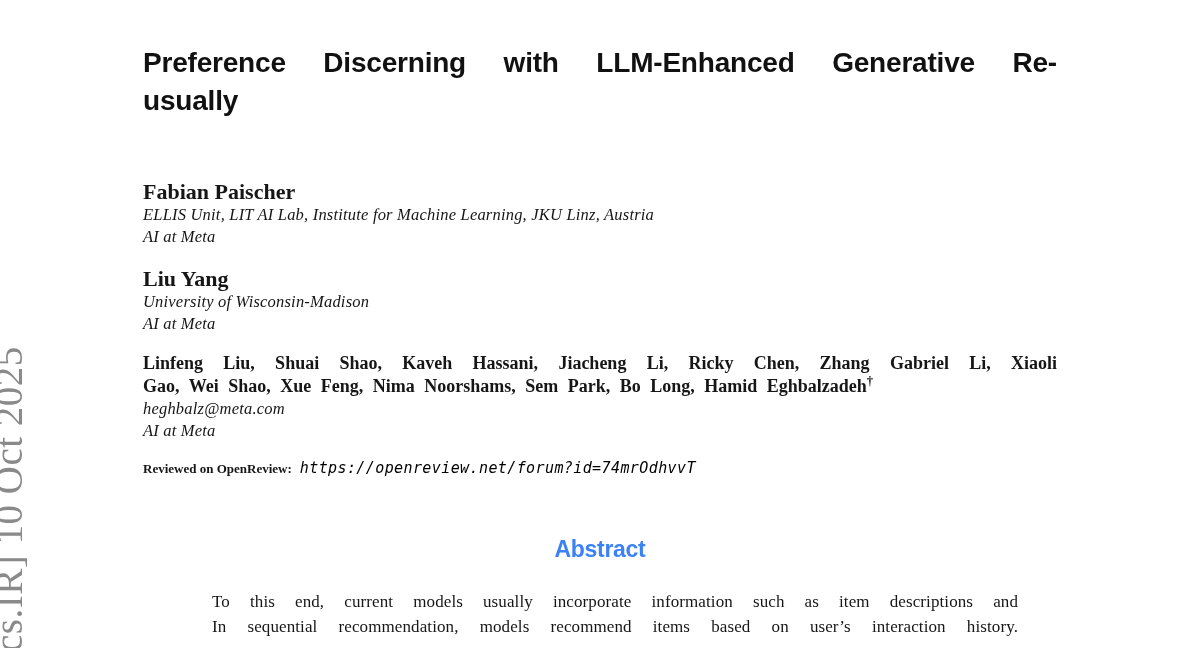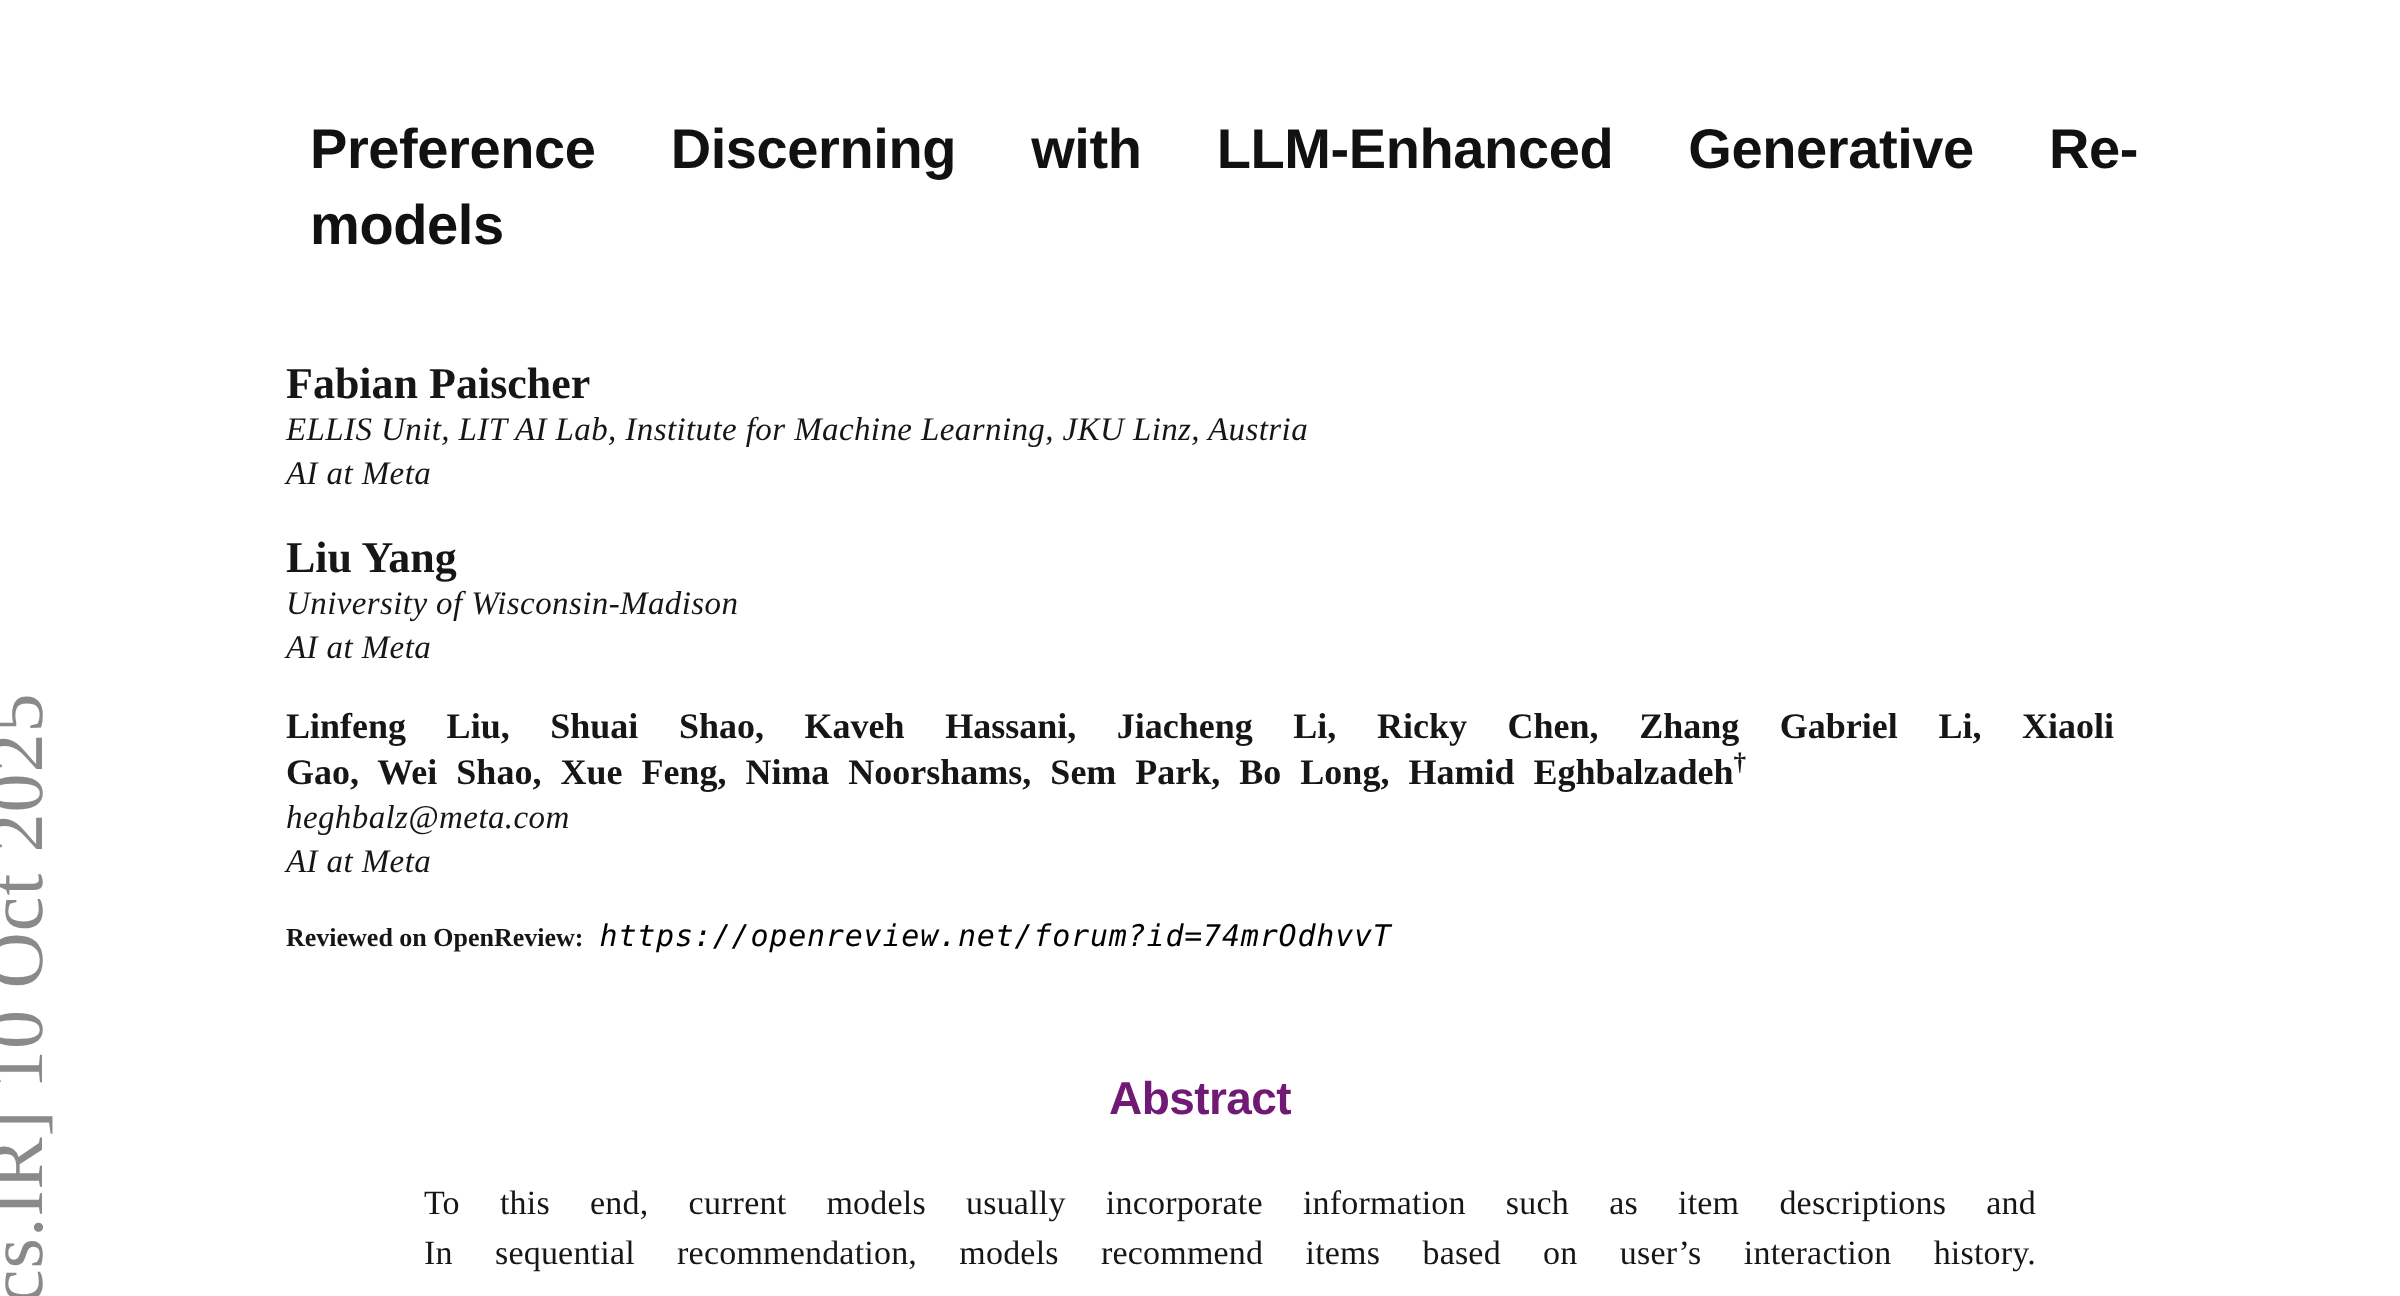--- a/index.html
+++ b/index.html
@@ -29,21 +29,21 @@
     white-space: nowrap;
     letter-spacing: 0.5px;
   }
 
   
   .title {
     position: absolute;
     left: 143px;
     top: 44px;
     width: 914px;
-    margin: 12px;
+    margin: 0;
     font-family: "Liberation Sans", sans-serif;
     font-weight: bold;
     font-size: 28px;
     line-height: 38px;
     letter-spacing: -0.2px;
     color: #111111;
   }
   .tline { display: block; }
   .just { text-align: justify; text-align-last: justify; }
 
@@ -99,21 +99,21 @@
     left: 143px;
     top: 536px;
     width: 914px;
     margin: 0;
     text-align: center;
     font-family: "Liberation Sans", sans-serif;
     font-weight: bold;
     font-size: 23px;
     line-height: 26px;
     letter-spacing: -0.3px;
-    color: #701a75;
+    color: #3b82f6;
   }
   .abstract-body {
     position: absolute;
     left: 212px;
     top: 590px;
     width: 806px;
     font-size: 17px;
     line-height: 24.5px;
     letter-spacing: 0.1px;
   }
@@ -121,21 +121,21 @@
 </style>
 </head>
 <body>
 
 <div class="page">
 
   <div class="watermark">cs.IR] 10 Oct 2025</div>
 
   <h1 class="title">
     <span class="tline just">Preference Discerning with LLM-Enhanced Generative Re-</span>
-    <span class="tline">models</span>
+    <span class="tline">usually</span>
   </h1>
 
   <div class="author-block ab1">
     <div class="author-name">Fabian Paischer</div>
     <div class="affil">ELLIS Unit, LIT AI Lab, Institute for Machine Learning, JKU Linz, Austria</div>
     <div class="affil">AI at Meta</div>
   </div>
 
   <div class="author-block ab2">
     <div class="author-name">Liu Yang</div>

